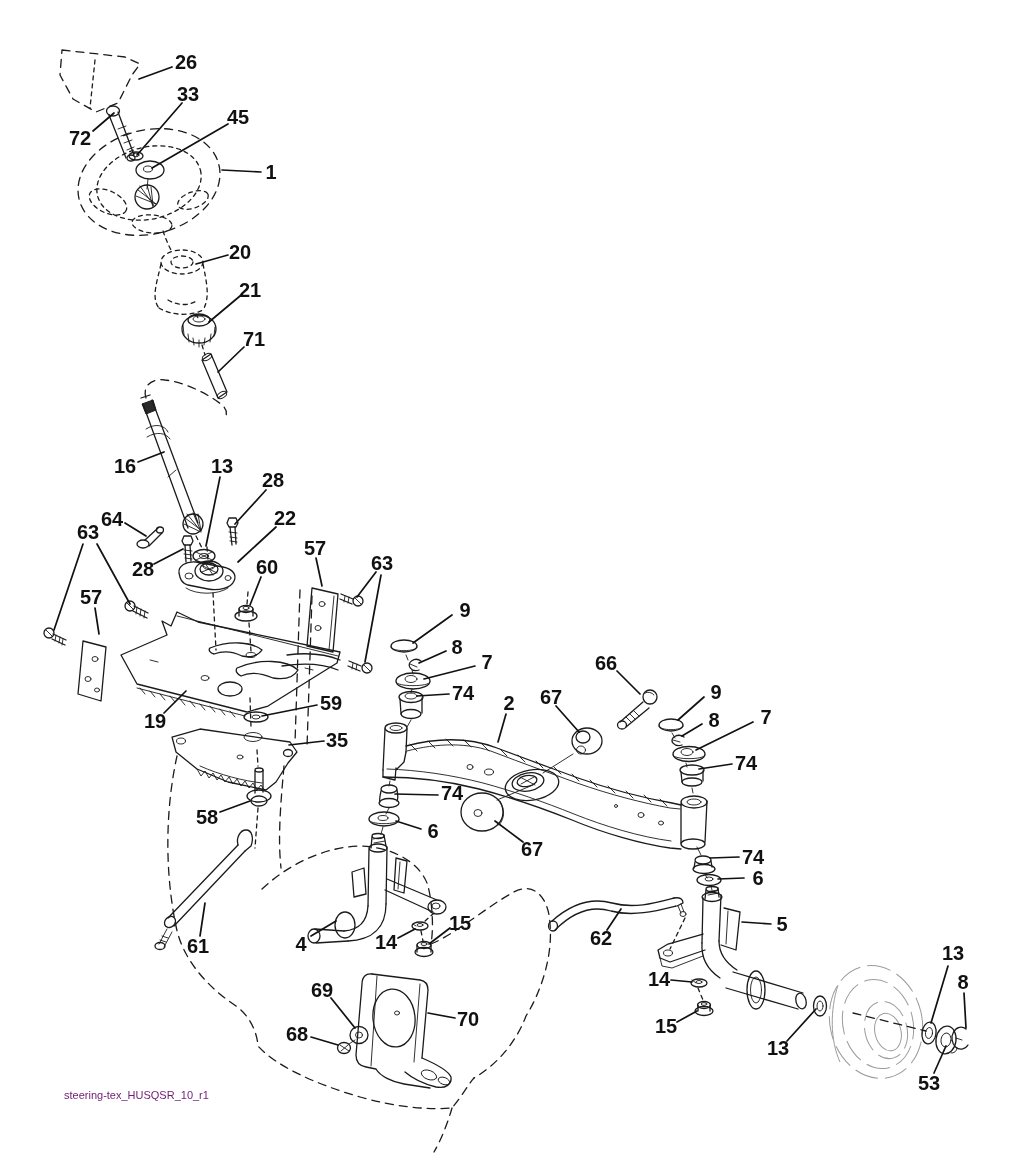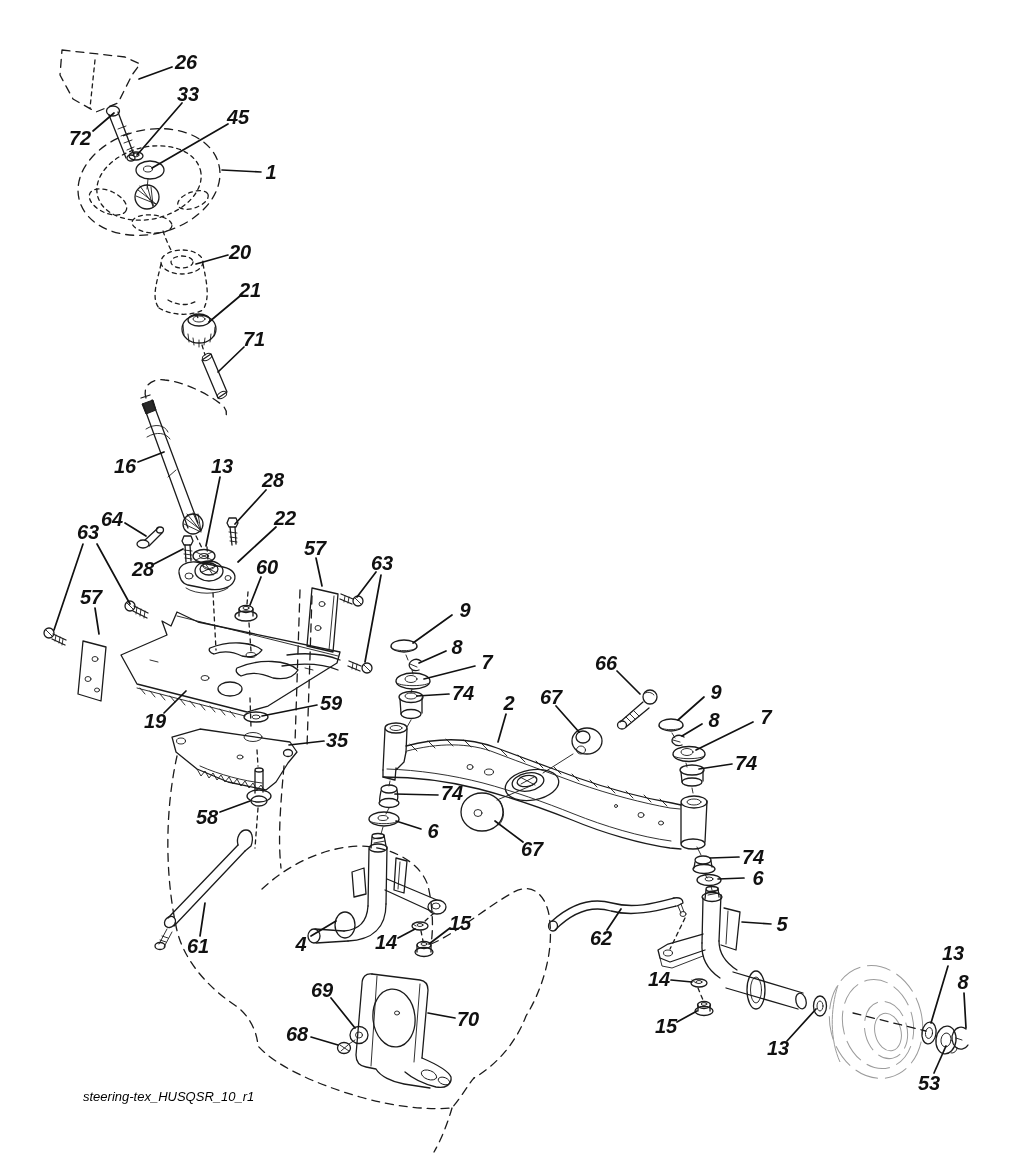--- a/index.html
+++ b/index.html
@@ -1,28 +1,28 @@
 <!DOCTYPE html>
 <html><head>
 <meta charset="utf-8">
 <style>
   html,body{margin:0;padding:0;background:#fff;}
   .stage{position:relative;width:990px;height:1161px;background:#ffffff;overflow:hidden;
-         font-family:"Liberation Sans",sans-serif;font-style:italic;}
+         font-family:"Liberation Sans",sans-serif;}
   svg{position:absolute;left:0;top:0;}
   .ln{fill:none;stroke:#1b1b1b;stroke-width:1.3;stroke-linecap:round;stroke-linejoin:round;}
   .thin{stroke-width:.9;}
   .dash{stroke-dasharray:8 6;}
   .dash2{stroke-dasharray:4 4;}
   .ghost{fill:none;stroke:#9c9c9c;stroke-width:1;stroke-dasharray:24 7;}
   .ghost2{fill:none;stroke:#9c9c9c;stroke-width:1;}
   .leader{stroke:#111;stroke-width:1.7;stroke-linecap:round;}
   .callout{font-family:"Liberation Sans",sans-serif;font-size:20px;font-weight:700;
            fill:#111;text-anchor:middle;dominant-baseline:central;}
-  .caption{position:absolute;left:64px;top:1089px;font-size:13px;color:#000000;margin-left:19px;}
+  .caption{position:absolute;left:64px;top:1089px;font-size:11px;color:#701a75;}
 </style>
 </head>
 <body>
 
 <div class="stage">
 
 <svg width="1024" height="1161" viewBox="0 0 1024 1161">
 
   <g>
     <path class="ln dash" d="M62,50 L125,57 L140,64 L132,75 L118,103 L96,112 L73,99 L60,75 Z"></path>

